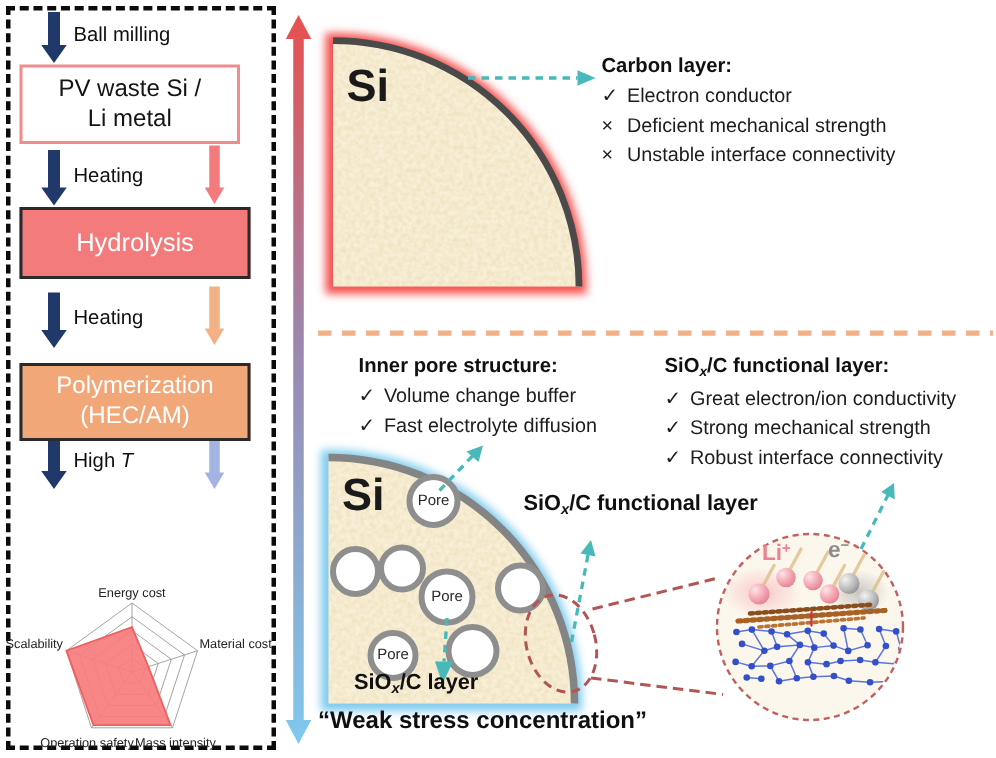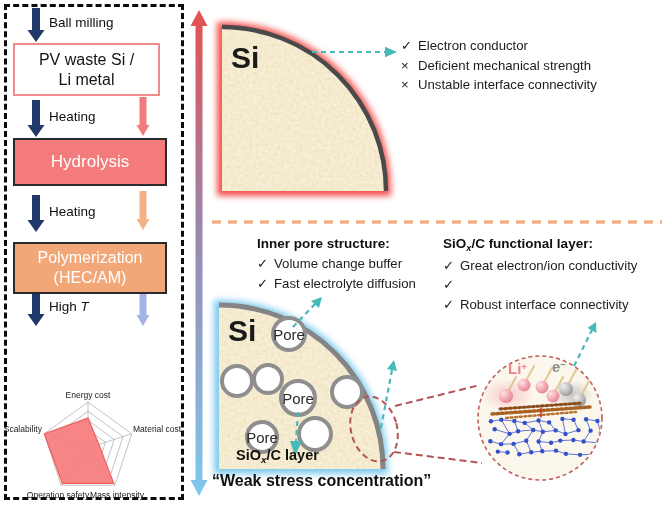--- a/index.html
+++ b/index.html
@@ -19,21 +19,21 @@
   
   .callout{position:absolute;white-space:nowrap}
   .callout .hd{font-weight:bold;font-size:13.5px;color:#101010;margin-bottom:3px}
   .ci{display:flex;font-size:13.2px;color:#1c1c1c;line-height:19.5px}
   .ci .mk{width:17px;flex:0 0 17px}
   .cap{position:absolute;font-weight:bold;font-size:16px;color:#101010;white-space:nowrap}
   .si-label{position:absolute;font-weight:bold;font-size:30px;color:#1a1a1a}
   .mini-label{position:absolute;font-weight:bold;font-size:14.5px;color:#101010;white-space:nowrap}
   .sb{font-size:0.68em;font-style:italic;vertical-align:-0.28em}
   .sp{font-size:0.66em;vertical-align:0.45em}
-  .pore-label{position:absolute;font-size:15px;color:#2a2a2a;transform:translate(-50%,-50%);white-space:nowrap}
+  .pore-label{position:absolute;font-size:10px;color:#2a2a2a;transform:translate(-50%,-50%);white-space:nowrap}
   #li-label{position:absolute;font-weight:bold;font-size:15px;color:#ee7f8f}
   #e-label{position:absolute;font-weight:bold;font-size:15px;color:#8d8d8d}
 </style>
 </head>
 <body>
 
 <div id="stage">
 
   <svg id="art" width="664" height="505" viewBox="0 0 664 505">
     <defs>
@@ -292,64 +292,67 @@
       <text x="88" y="12" text-anchor="middle" font-size="8.5" fill="#222" font-family="&quot;Liberation Sans&quot;,sans-serif">Energy cost</text>
       <text x="133" y="46" text-anchor="start" font-size="8.5" fill="#222" font-family="&quot;Liberation Sans&quot;,sans-serif">Material cost</text>
       <text x="117" y="112" text-anchor="middle" font-size="8.5" fill="#222" font-family="&quot;Liberation Sans&quot;,sans-serif">Mass intensity</text>
       <text x="58" y="112" text-anchor="middle" font-size="8.5" fill="#222" font-family="&quot;Liberation Sans&quot;,sans-serif">Operation safety</text>
       <text x="42" y="46" text-anchor="end" font-size="8.5" fill="#222" font-family="&quot;Liberation Sans&quot;,sans-serif">Scalability</text>
     </svg>
 
   <div class="si-label" style="left:231px;top:41px">Si</div>
 
   <div class="callout" style="left:401px;top:36px">
+    <div class="hd">Carbon layer:</div>
     <div class="ci">
       <span class="mk">✓</span>
       <span>Electron conductor</span>
       </div>
     <div class="ci">
       <span class="mk">×</span>
       <span>Deficient mechanical strength</span>
       </div>
     <div class="ci">
       <span class="mk">×</span>
       <span>Unstable interface connectivity</span>
       </div>
   </div>
 
 
-  <div class="callout" style="left:257px;top:236px">
+  <div class="callout" style="left:239px;top:236px">
     <div class="hd">Inner pore structure:</div>
     <div class="ci">
       <span class="mk">✓</span>
       <span>Volume change buffer</span>
       </div>
     <div class="ci">
       <span class="mk">✓</span>
       <span>Fast electrolyte diffusion</span>
       </div>
   </div>
 
   <div class="callout" style="left:443px;top:236px">
     <div class="hd"><span>SiO</span><span class="sb">x</span><span>/C functional layer:</span></div>
     <div class="ci">
       <span class="mk">✓</span>
       <span>Great electron/ion conductivity</span>
       </div>
     <div class="ci">
       <span class="mk">✓</span>
+      <span>Strong mechanical strength</span>
       </div>
     <div class="ci">
       <span class="mk">✓</span>
       <span>Robust interface connectivity</span>
       </div>
   </div>
 
   <div class="si-label" style="left:228px;top:314px">Si</div>
 
+  <div class="mini-label" style="left:349px;top:328px"><span>SiO</span><span class="sb">x</span><span>/C functional layer</span></div>
 
   <div class="mini-label" style="left:236px;top:447px"><span>SiO</span><span class="sb">x</span><span>/C layer</span></div>
 
   <span class="pore-label" style="left:289px;top:334px">Pore</span>
   <span class="pore-label" style="left:298px;top:398px">Pore</span>
   <span class="pore-label" style="left:262px;top:437px">Pore</span>
 
   <div class="cap" style="left:212px;top:472px">“Weak stress concentration”</div>
 
   <div id="li-label" style="left:508px;top:360px"><span>Li</span><span class="sp">+</span></div>

